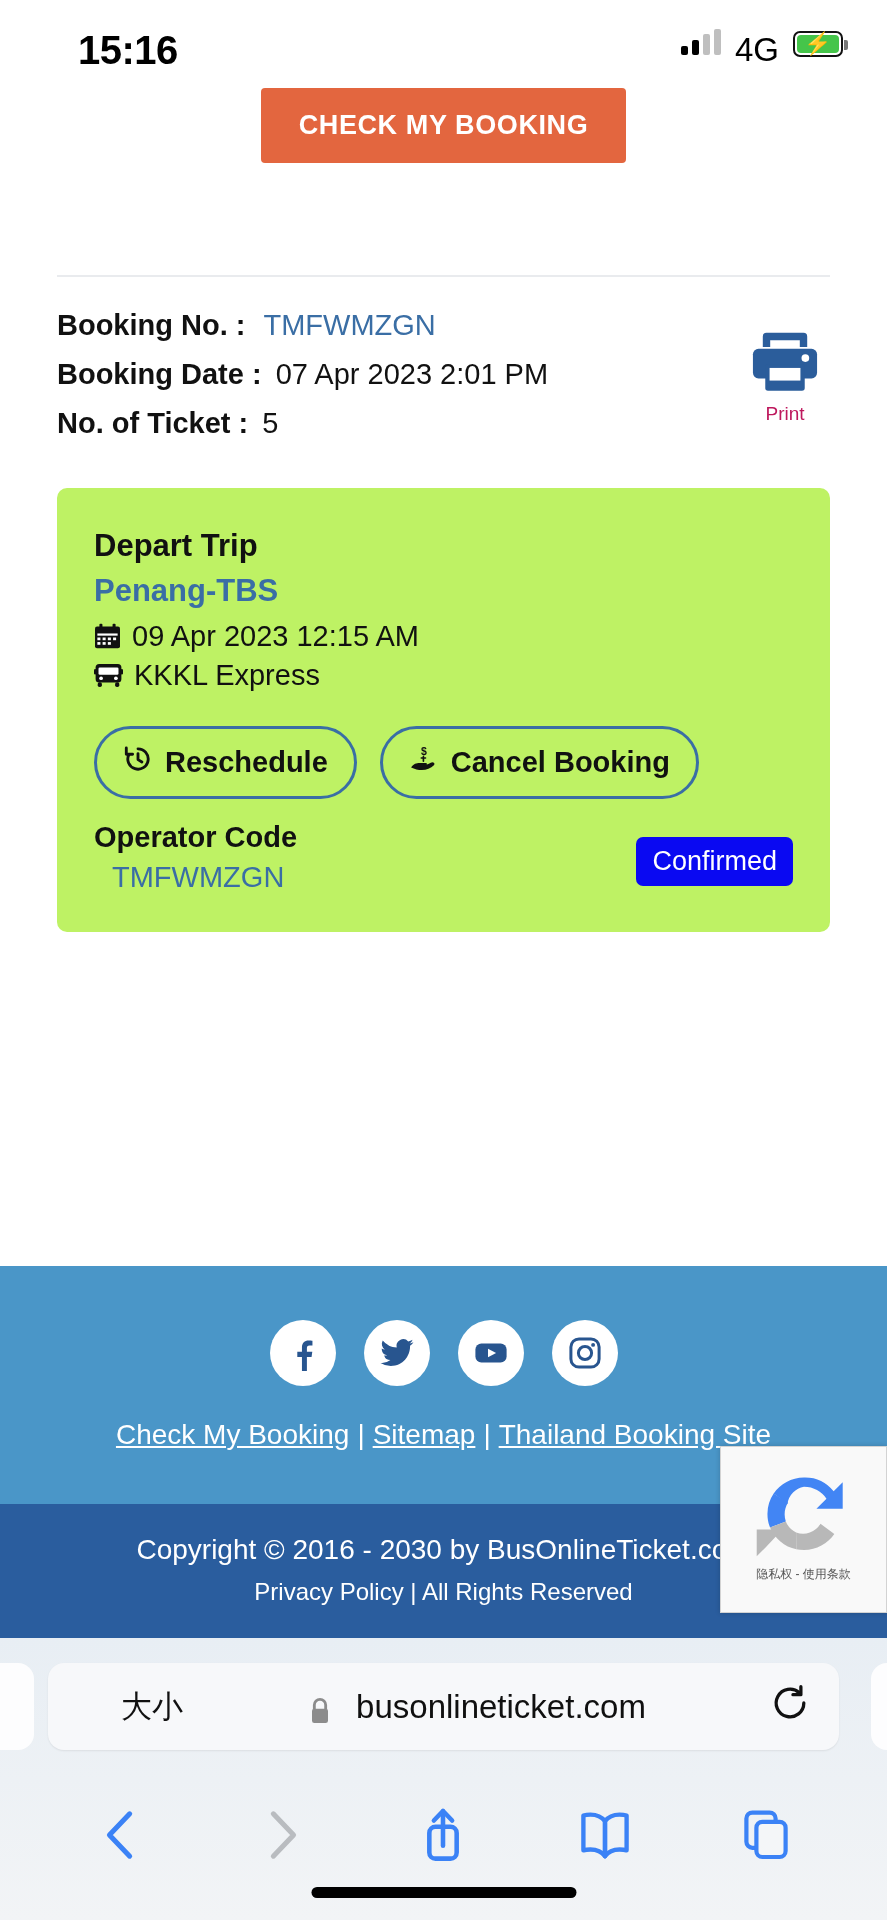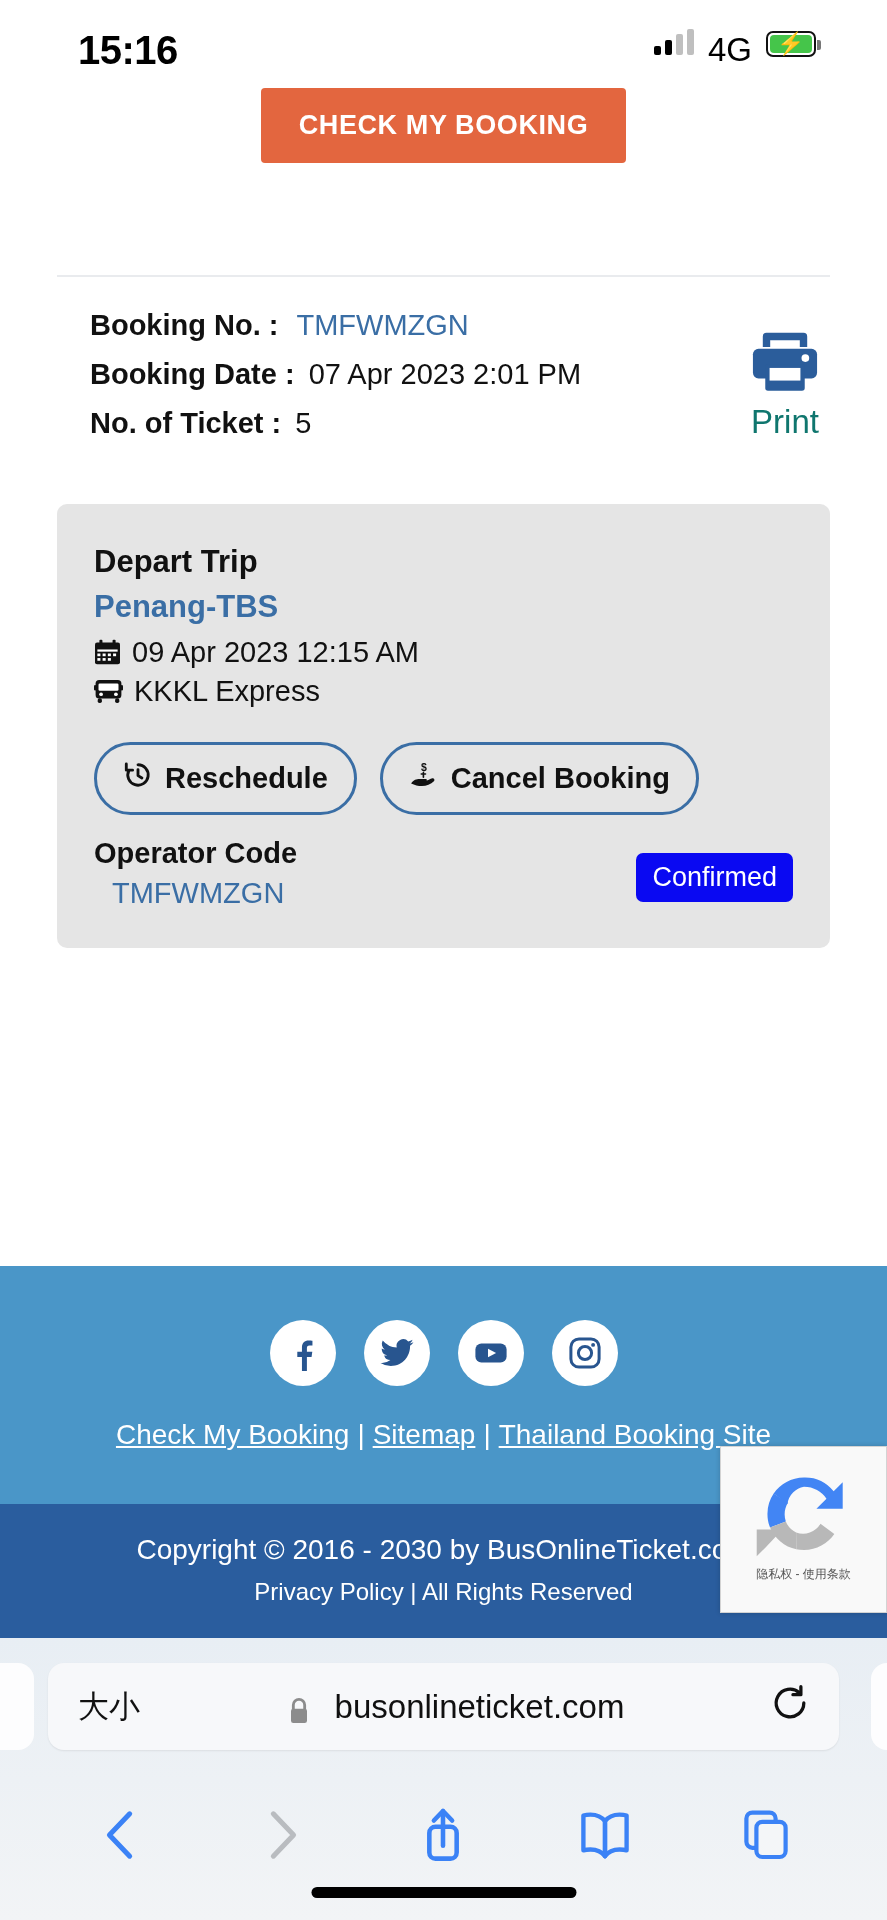--- a/index.html
+++ b/index.html
@@ -8,21 +8,21 @@
     font-family: "Liberation Sans", sans-serif;
     background: #ffffff;
     overflow: hidden;
   }
   .screen { position: relative; width: 887px; height: 1920px; background: #fff; }
 
   
   .statusbar {
     position: absolute; top: 0; left: 0; right: 0; height: 82px;
     display: flex; align-items: center; justify-content: space-between;
-    padding: 18px 71px 0 78px;
+    padding: 18px 44px 0 78px;
   }
   .status-time { font-size: 40px; font-weight: 600; color: #000; letter-spacing: -0.5px; }
   .status-right { display: flex; align-items: flex-start; gap: 14px; }
   .signal { display: flex; align-items: flex-end; gap: 4px; height: 24px; }
   .signal i { display: block; width: 7px; background: #000; border-radius: 2px; }
   .signal i:nth-child(1) { height: 9px; }
   .signal i:nth-child(2) { height: 15px; }
   .signal i:nth-child(3) { height: 21px; background: #bfbfbf; }
   .signal i:nth-child(4) { height: 26px; background: #bfbfbf; }
   .net-label { font-size: 33px; font-weight: 500; color: #000; }
@@ -37,33 +37,33 @@
     background: #e3663f; color: #fff;
     font-size: 27px; font-weight: 700; letter-spacing: 0.6px;
     padding: 22px 38px; border: none; border-radius: 4px;
     min-width: 320px; text-align: center; cursor: pointer;
   }
 
   
   .content { position: absolute; top: 275px; left: 0; right: 0; }
   .divider { height: 2px; background: #e9ebee; margin: 0 57px 32px 57px; }
 
-  .info-block { padding: 0 90px; position: relative; }
+  .info-block { padding: 0 57px; position: relative; }
   .info-row { display: flex; align-items: baseline; margin-bottom: 16px; font-size: 29px; }
   .info-label { font-weight: 700; color: #111; white-space: nowrap; }
   .info-value { color: #111; margin-left: 14px; }
   .info-value.link { color: #3a6ea5; margin-left: 18px; }
 
   .print-box { position: absolute; right: 47px; top: 20px; width: 110px; text-align: center; cursor: pointer; }
-  .print-box .label { color: #0f766e; font-size: 33px; margin-top: 2px; }
+  .print-box .label { color: #be185d; font-size: 19px; margin-top: 2px; }
 
   
   .trip-card {
-    margin: 64px 57px 0 57px;
-    background: #e5e5e5; border-radius: 10px;
+    margin: 48px 57px 0 57px;
+    background: #bef264; border-radius: 10px;
     padding: 40px 37px 38px 37px;
   }
   .trip-title { font-size: 31px; font-weight: 700; color: #111; margin-bottom: 9px; }
   .trip-route { font-size: 31px; font-weight: 700; color: #3a6ea5; margin-bottom: 11px; }
   .trip-line { display: flex; align-items: center; font-size: 29px; color: #111; margin-bottom: 6px; }
   .trip-line .ic { margin-right: 11px; display: inline-flex; align-items: center; }
 
   .btn-row { display: flex; gap: 23px; margin: 34px 0 22px 0; }
   .pill {
     display: flex; align-items: center; justify-content: center; gap: 12px;
@@ -118,21 +118,21 @@
   .browser {
     position: absolute; left: 0; right: 0; top: 1638px; bottom: 0;
     background: linear-gradient(#e8eef4, #f2f4f6);
   }
   .url-bar {
     position: absolute; left: 48px; right: 48px; top: 25px; height: 87px;
     background: #f7f8fa; border-radius: 16px;
     display: flex; align-items: center; padding: 0 30px;
     box-shadow: 0 1px 2px rgba(0,0,0,0.08);
   }
-  .aa { font-size: 31px; color: #111; }
+  .aa { font-size: 31px; color: #111; margin-left: 43px; }
   .url-center { flex: 1; display: flex; align-items: flex-end; justify-content: center; gap: 24px; }
   .url-text { font-size: 33px; color: #101010; }
   .reload { font-size: 35px; color: #111; cursor: pointer; }
   .side-peek-l { position: absolute; left: 0; top: 25px; width: 34px; height: 87px; background: #fdfdfe; border-radius: 0 16px 16px 0; }
   .side-peek-r { position: absolute; right: 0; top: 25px; width: 16px; height: 87px; background: #fdfdfe; border-radius: 16px 0 0 16px; }
 
   .toolbar {
     position: absolute; left: 0; right: 0; top: 142px; height: 110px;
     display: flex; align-items: center; justify-content: space-around;
     padding: 0 40px;

